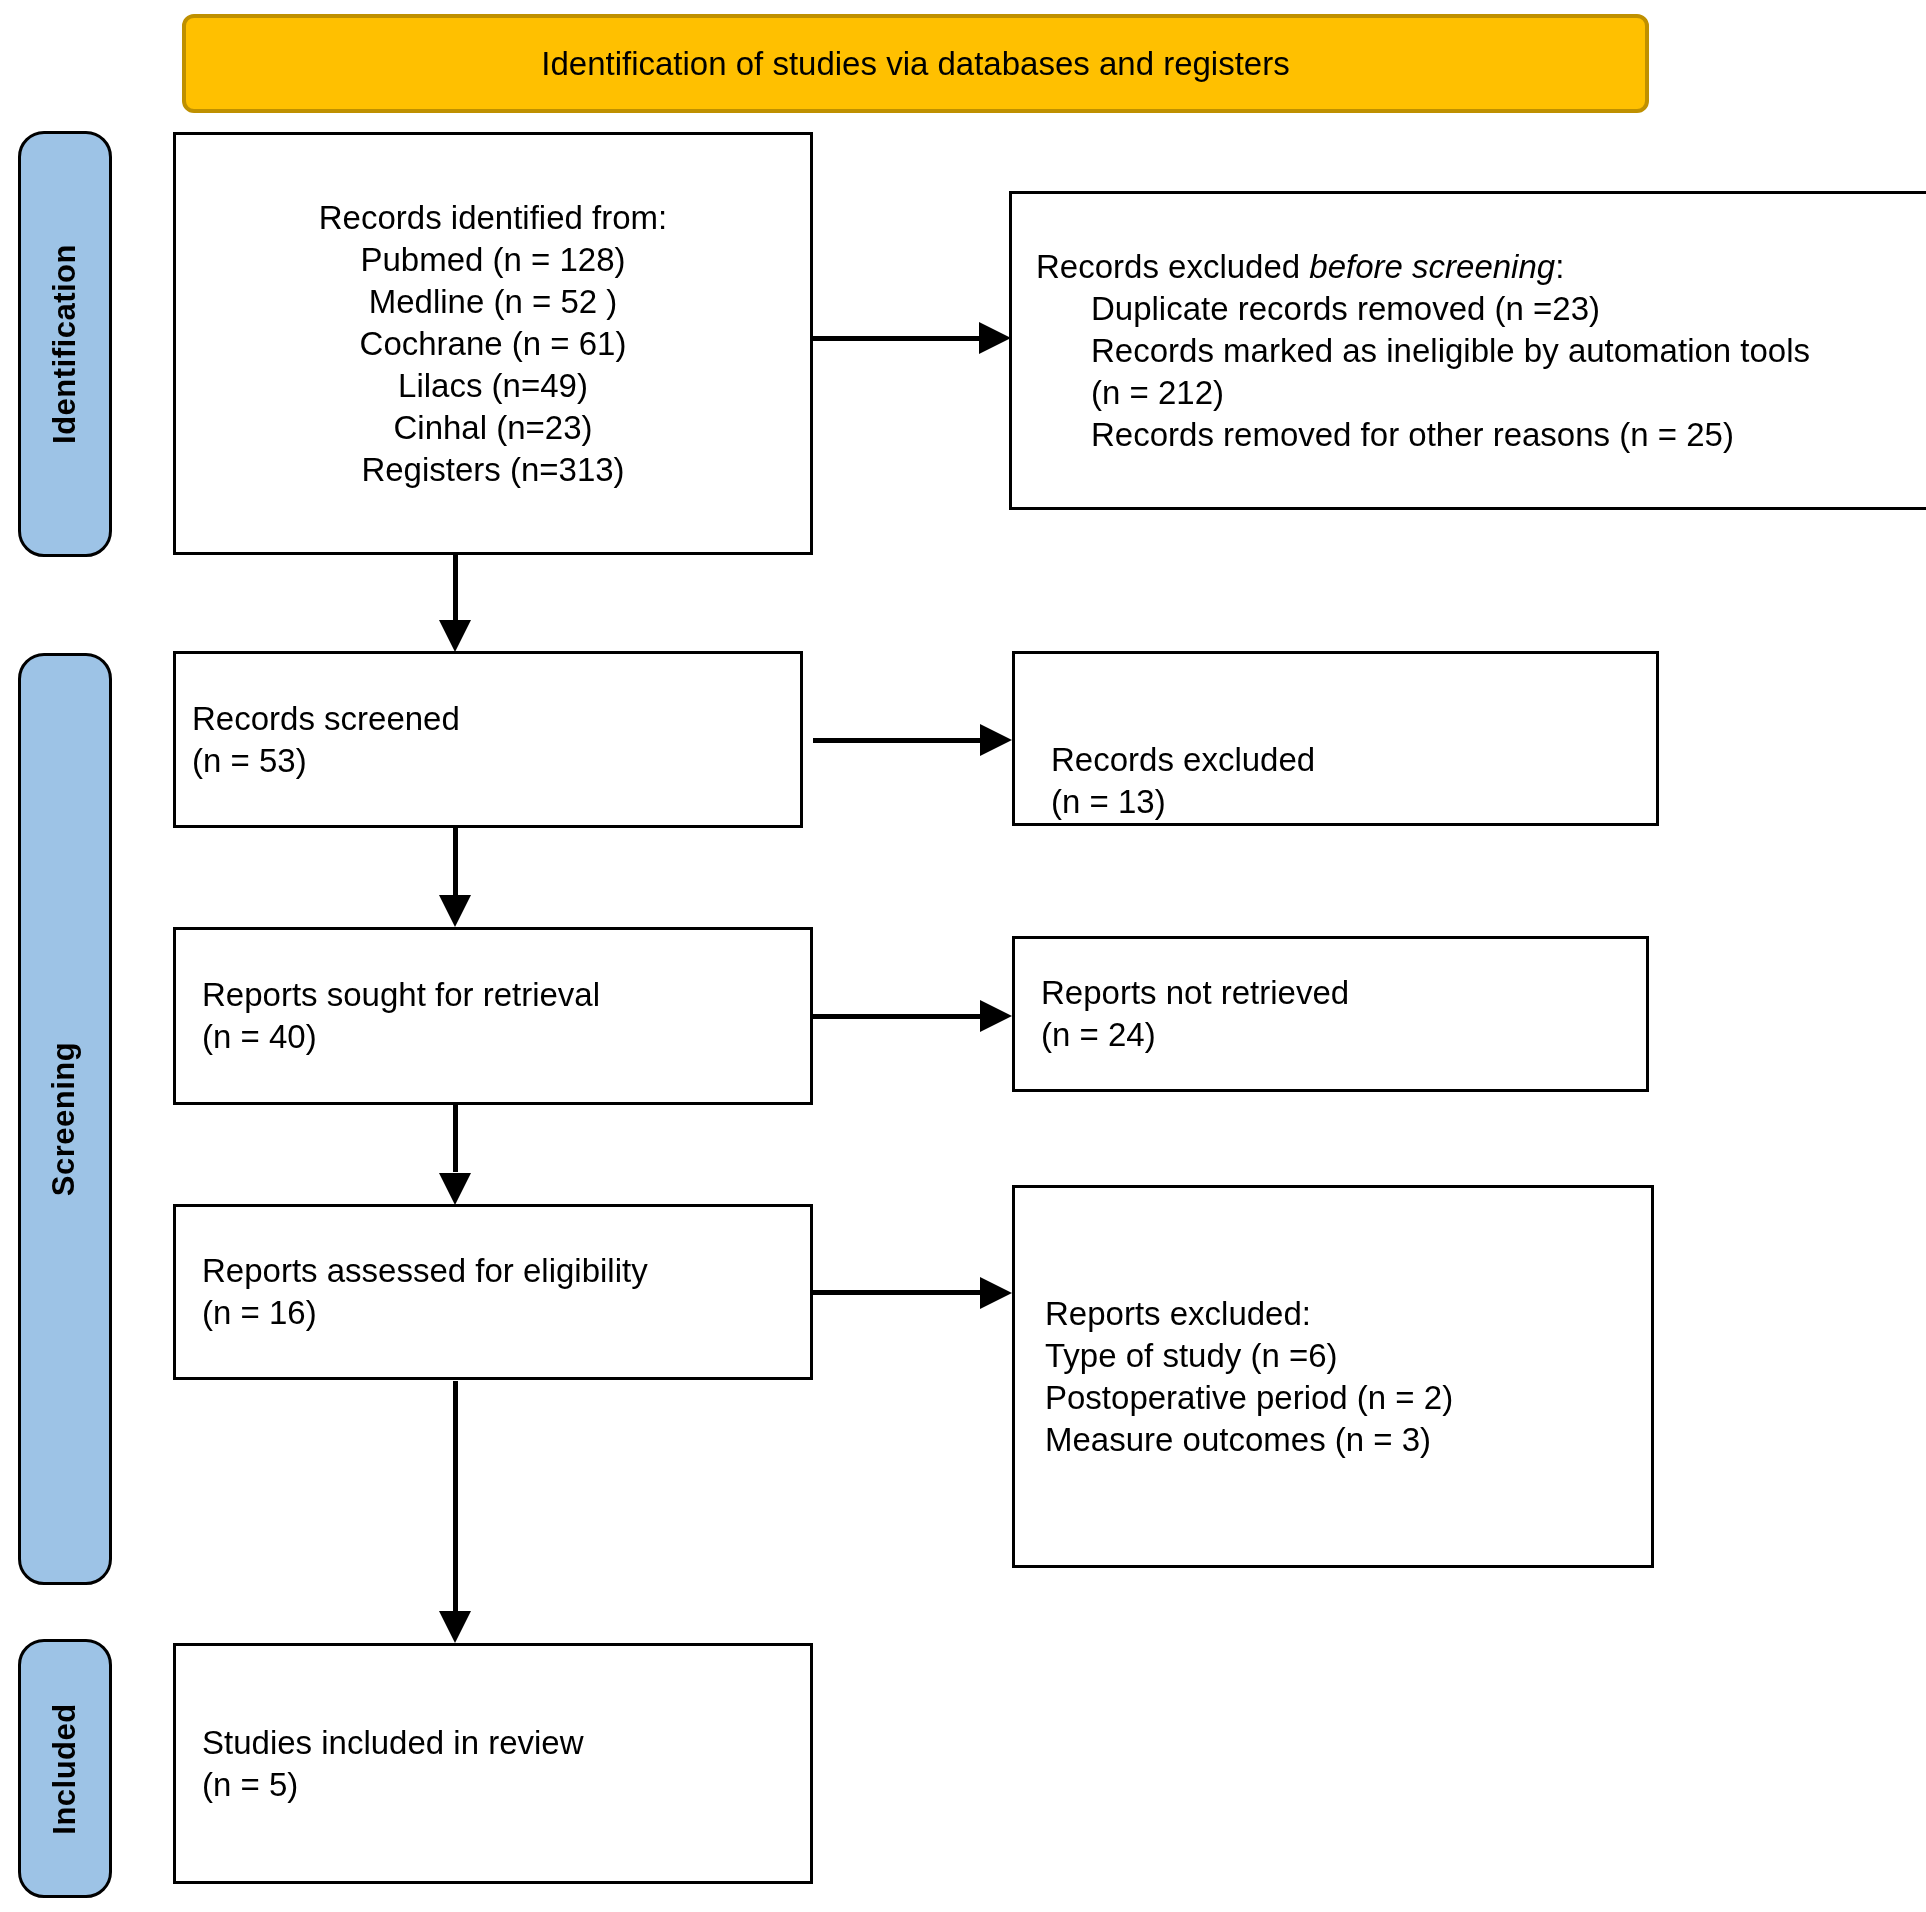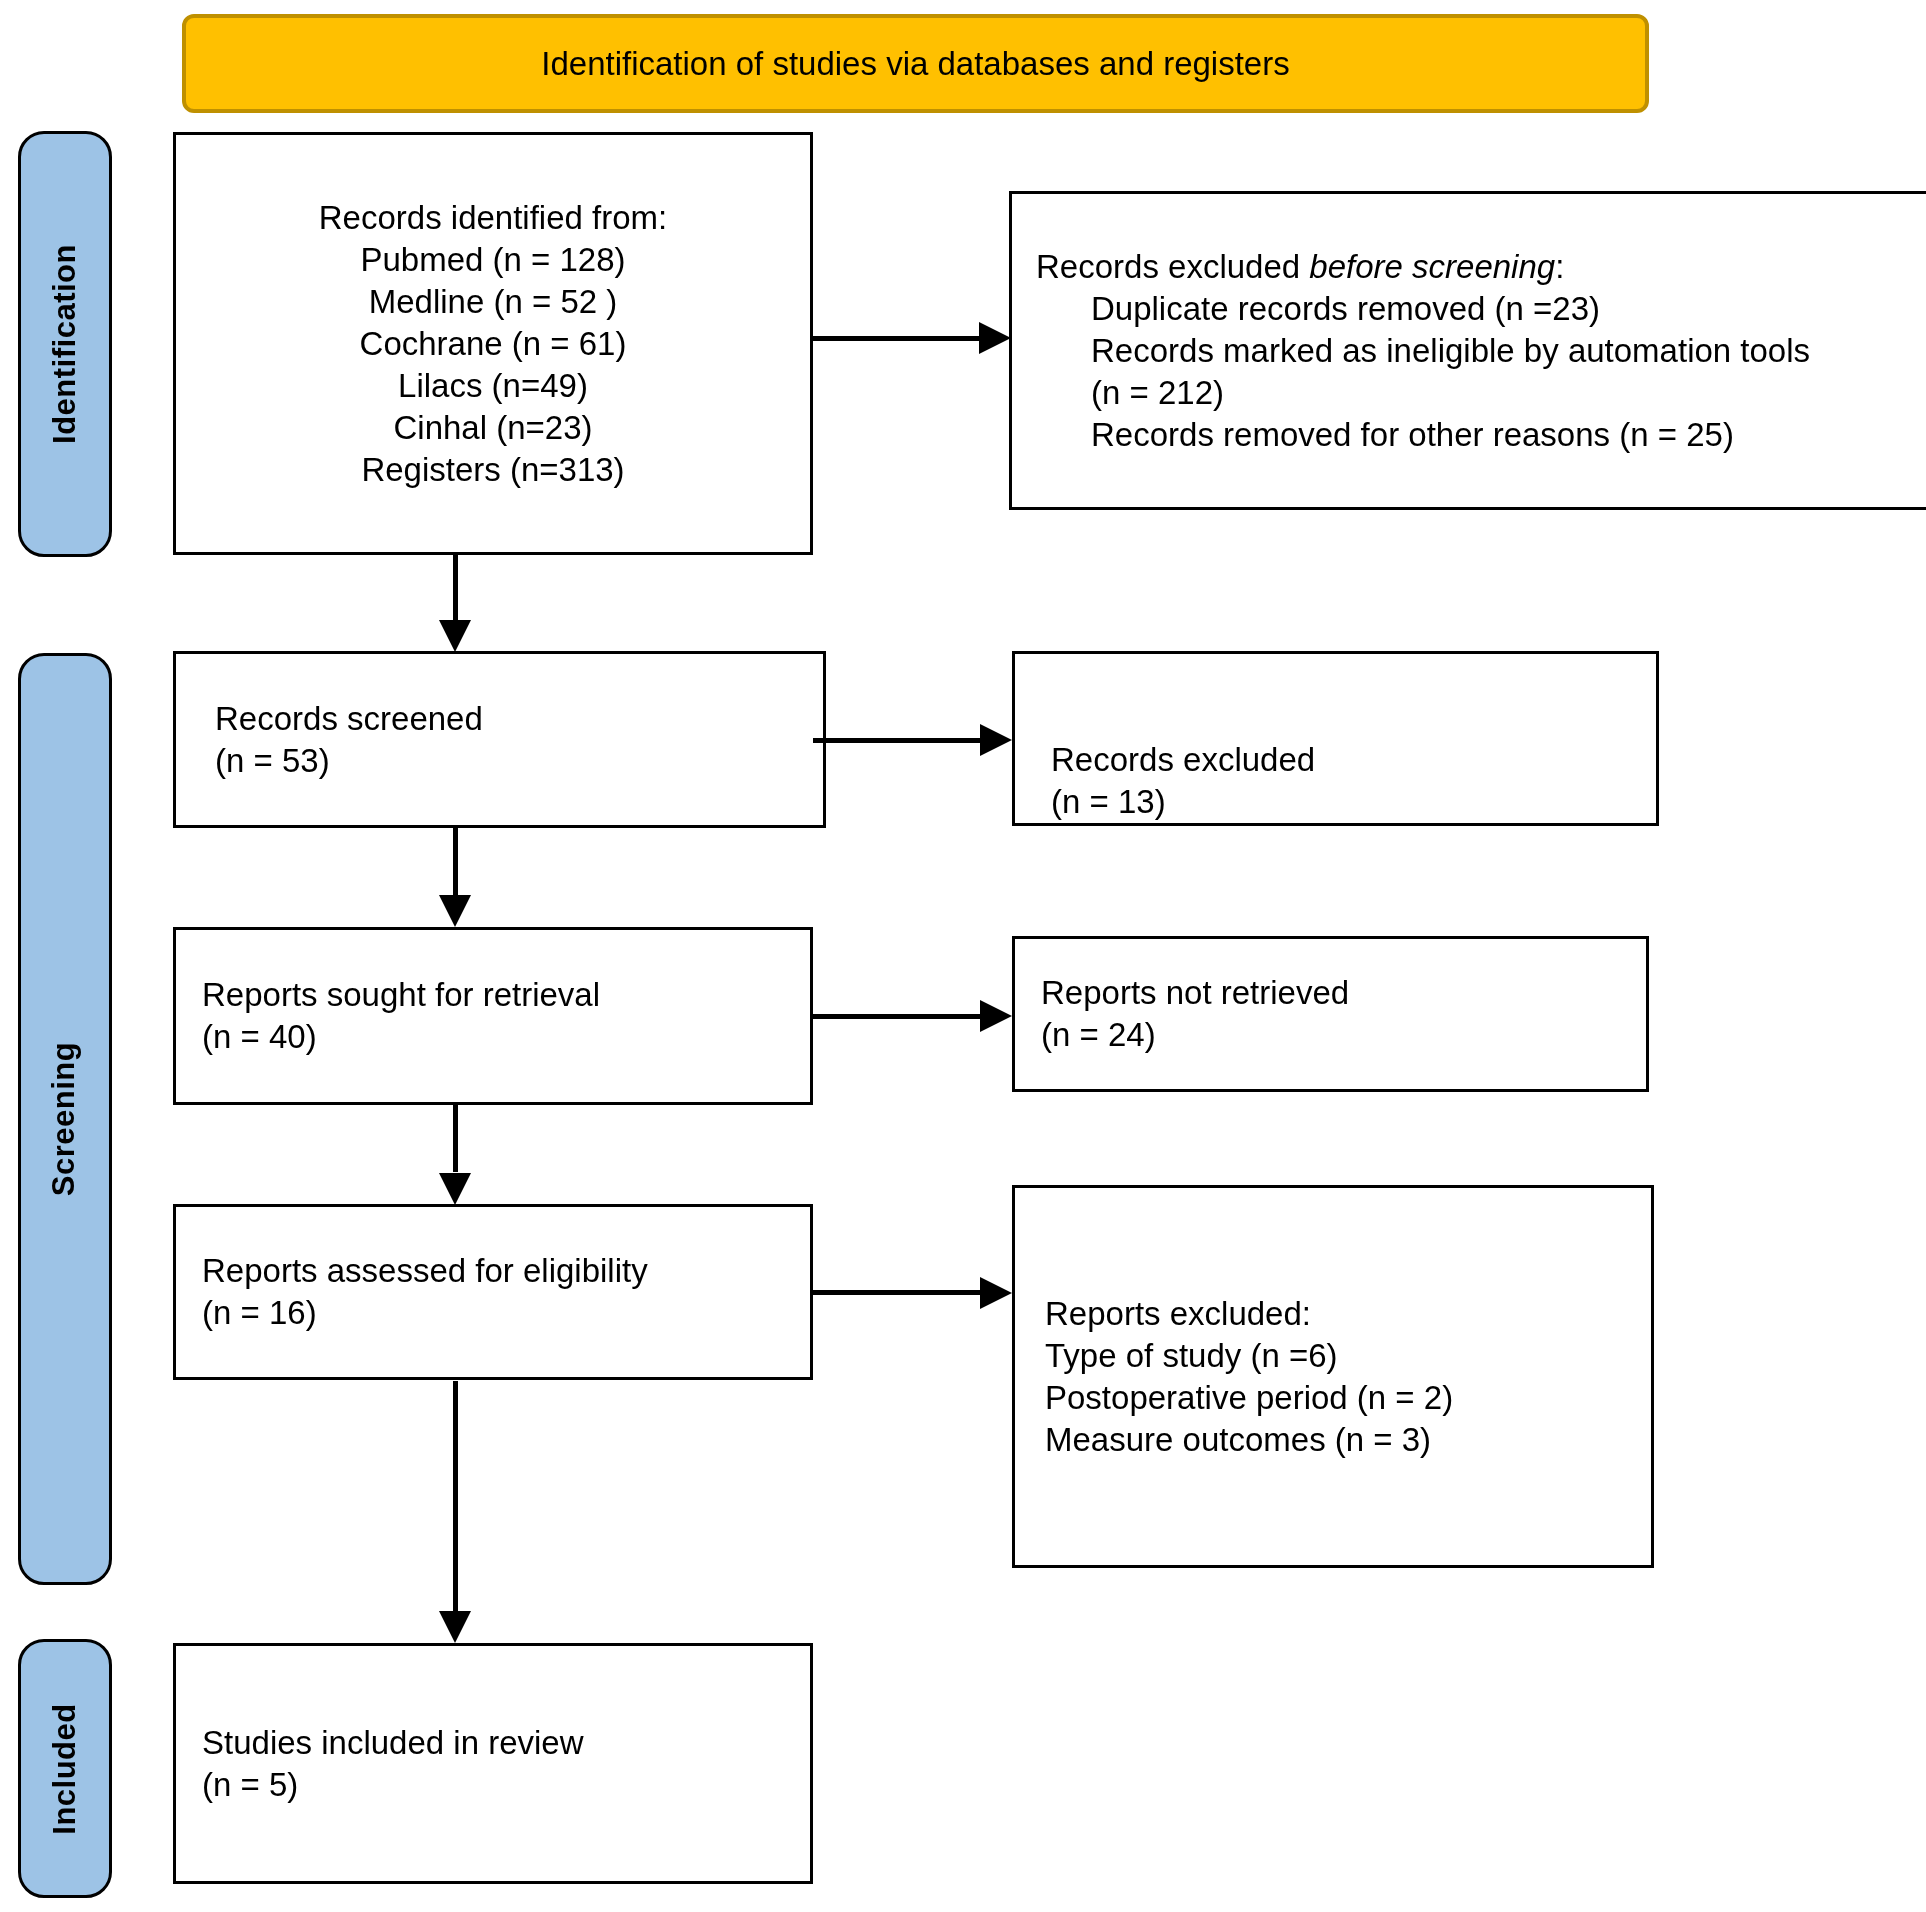--- a/index.html
+++ b/index.html
@@ -29,21 +29,21 @@
   .bar-included{top:1639px;height:253px;}
   
   .box{
     position:absolute;background:#fff;border:3.3px solid #000;
     display:flex;flex-direction:column;justify-content:center;
     font-size:33px;line-height:42px;
   }
   .box.center{align-items:center;text-align:center;}
   .b1{left:173px;top:132px;width:634px;height:417px;}
   .r1{left:1009px;top:191px;width:894px;height:313px;padding-left:24px;}
-  .b2{left:173px;top:651px;width:608px;height:171px;padding-left:39px;}
+  .b2{left:173px;top:651px;width:608px;height:171px;padding-left:16px;}
   .r2{left:1012px;top:651px;width:605px;height:169px;padding-left:36px;justify-content:flex-end;}
   .b3{left:173px;top:927px;width:608px;height:172px;padding-left:26px;}
   .r3{left:1012px;top:936px;width:605px;height:150px;padding-left:26px;}
   .b4{left:173px;top:1204px;width:608px;height:170px;padding-left:26px;}
   .r4{left:1012px;top:1185px;width:606px;height:377px;padding-left:30px;}
   .b5{left:173px;top:1643px;width:608px;height:235px;padding-left:26px;}
   .hang{margin-left:55px;width:740px;}
   .hang2{}
   .it{font-style:italic;}
   

